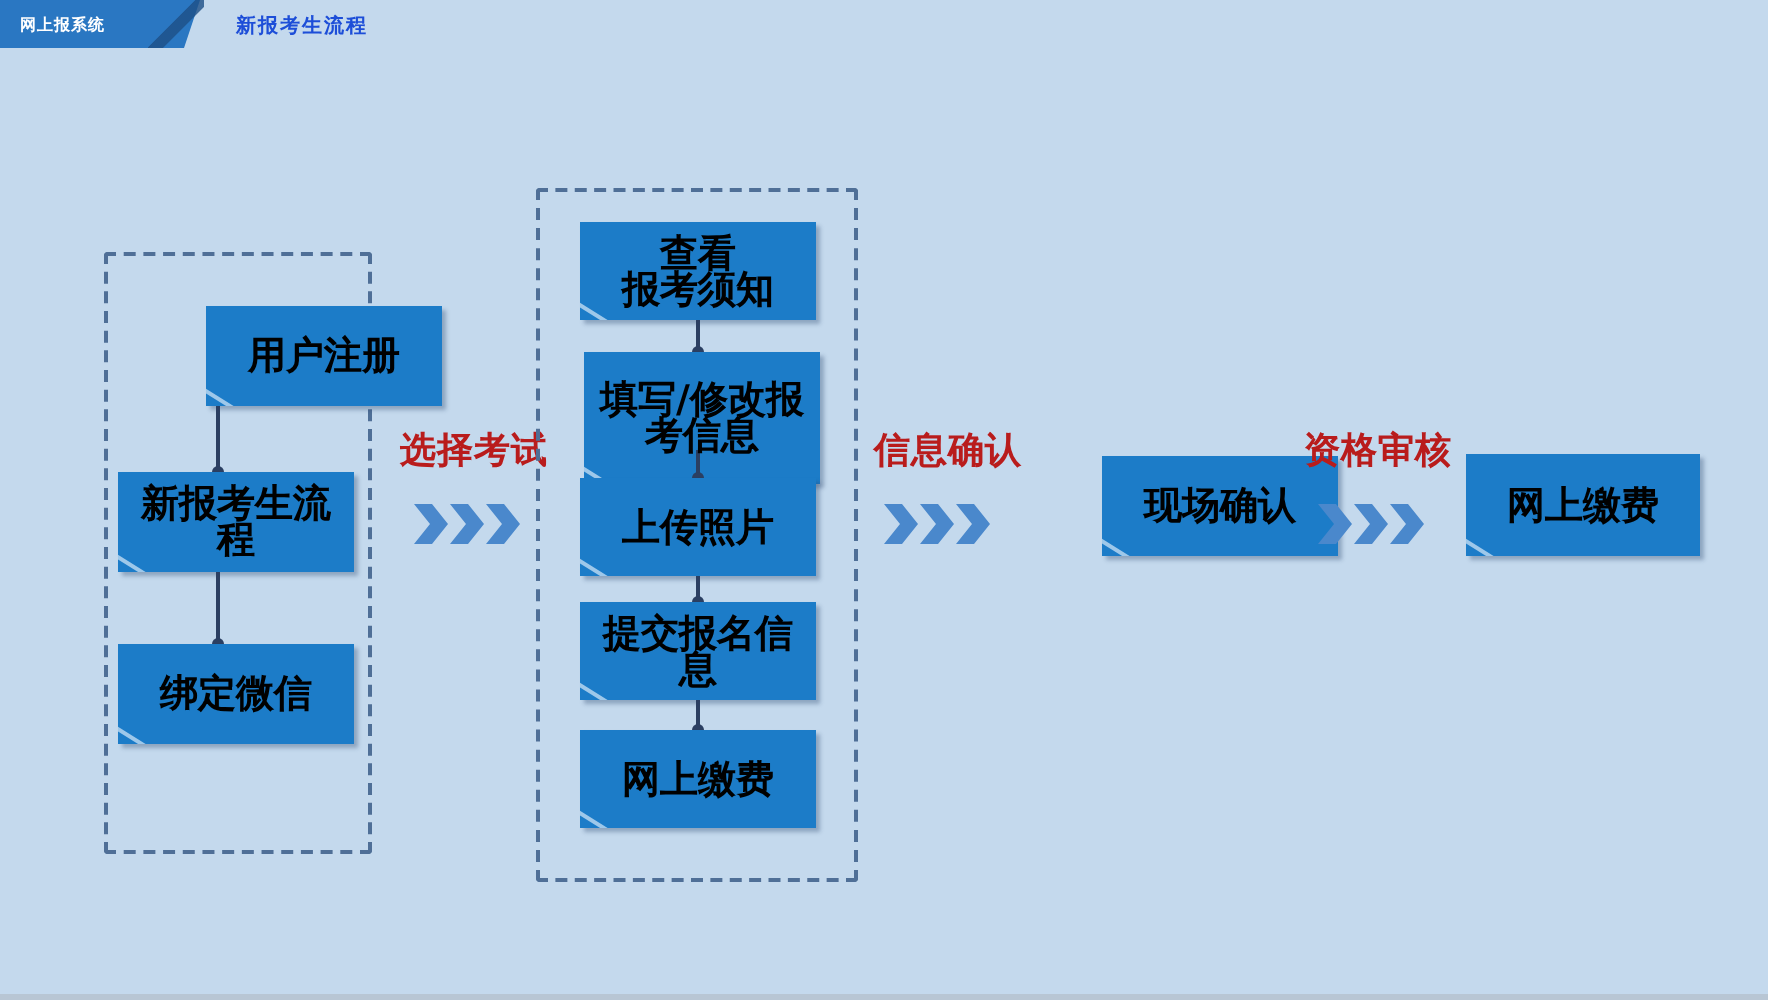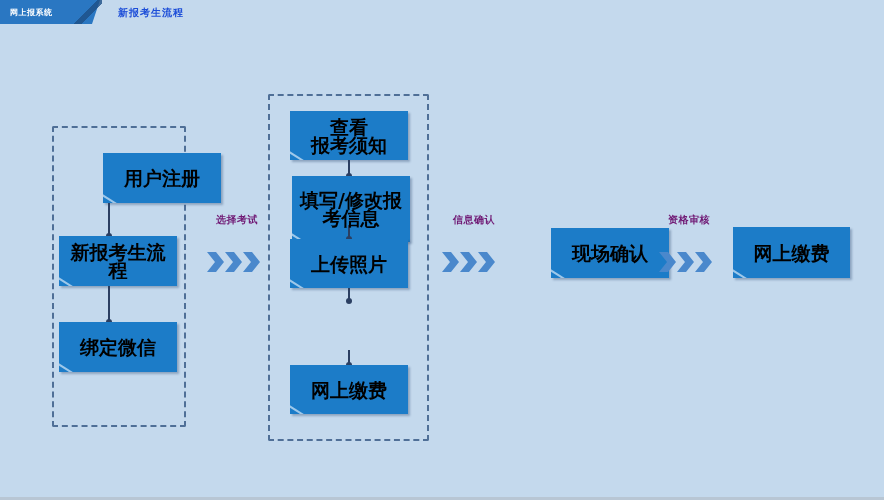--- a/index.html
+++ b/index.html
@@ -57,22 +57,22 @@
     }
     .step span { position: relative; z-index: 1; padding: 0 8px; }
     .connector {
       position: absolute; width: 1.5px; background: #2b3f62;
     }
     .connector::after {
       content: ""; position: absolute; left: -2.5px; bottom: -3px;
       width: 6px; height: 6px; border-radius: 50%; background: #2b3f62;
     }
     .label {
-      position: absolute; font-size: 10px; font-weight: bold;
-      color: #701a75; letter-spacing: 0.5px; margin-left: 16px;
+      position: absolute; font-size: 18px; font-weight: bold;
+      color: #b91c1c; letter-spacing: 0.5px;
     }
     .chevrons {
       position: absolute; height: 24px; display: flex;
     }
     .chevrons svg { display: block; }
   </style>
 </head>
 <body>
 
 <div id="stage">
@@ -124,20 +124,23 @@
       <span style="display:block;padding:0;">考信息</span>
     </span>
   </div>
   <div class="connector" style="left:348px; top:225px; height:14px;"></div>
 
   <div class="step" style="left:290px; top:239px; height:49px;justify-content:center;">
     <span>上传照片</span>
   </div>
   <div class="connector" style="left:348px; top:288px; height:13px;"></div>
 
+  <div class="step" style="left:290px; top:301px; height:49px;">
+    <span>提交报名信息</span>
+  </div>
   <div class="connector" style="left:348px; top:350px; height:15px;"></div>
 
   <div class="step" style="left:290px; top:365px; height:49px;">
     <span>网上缴费</span>
   </div>
 
   <div class="label" style="left:437px; top:213px;">信息确认</div>
   <div class="chevrons" style="left:442px; top:250px;">
     <svg width="54" height="24" viewBox="0 0 54 24">
       <polygon points="0,2 9,2 17,12 9,22 0,22 8,12" fill="#4a88cc"></polygon>

